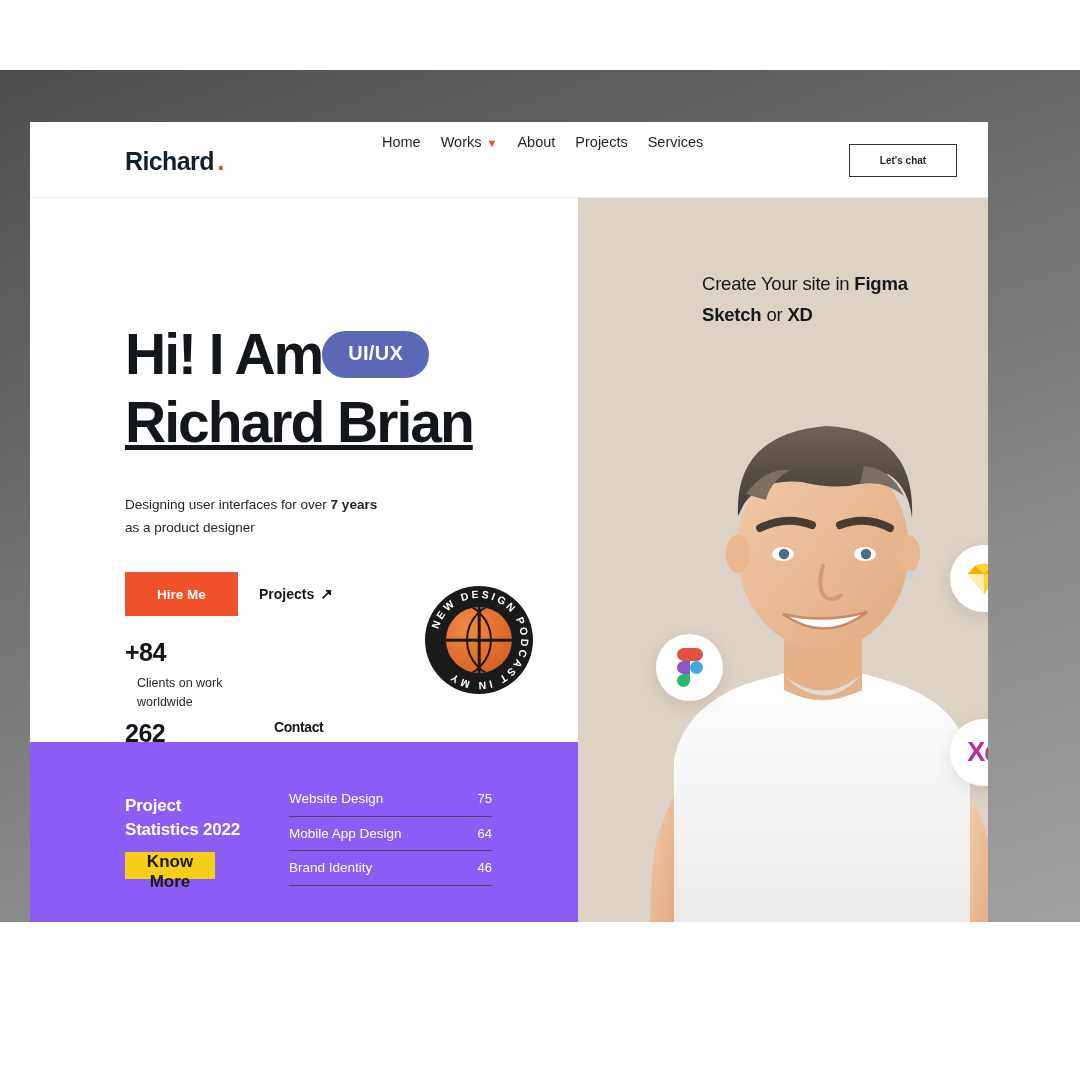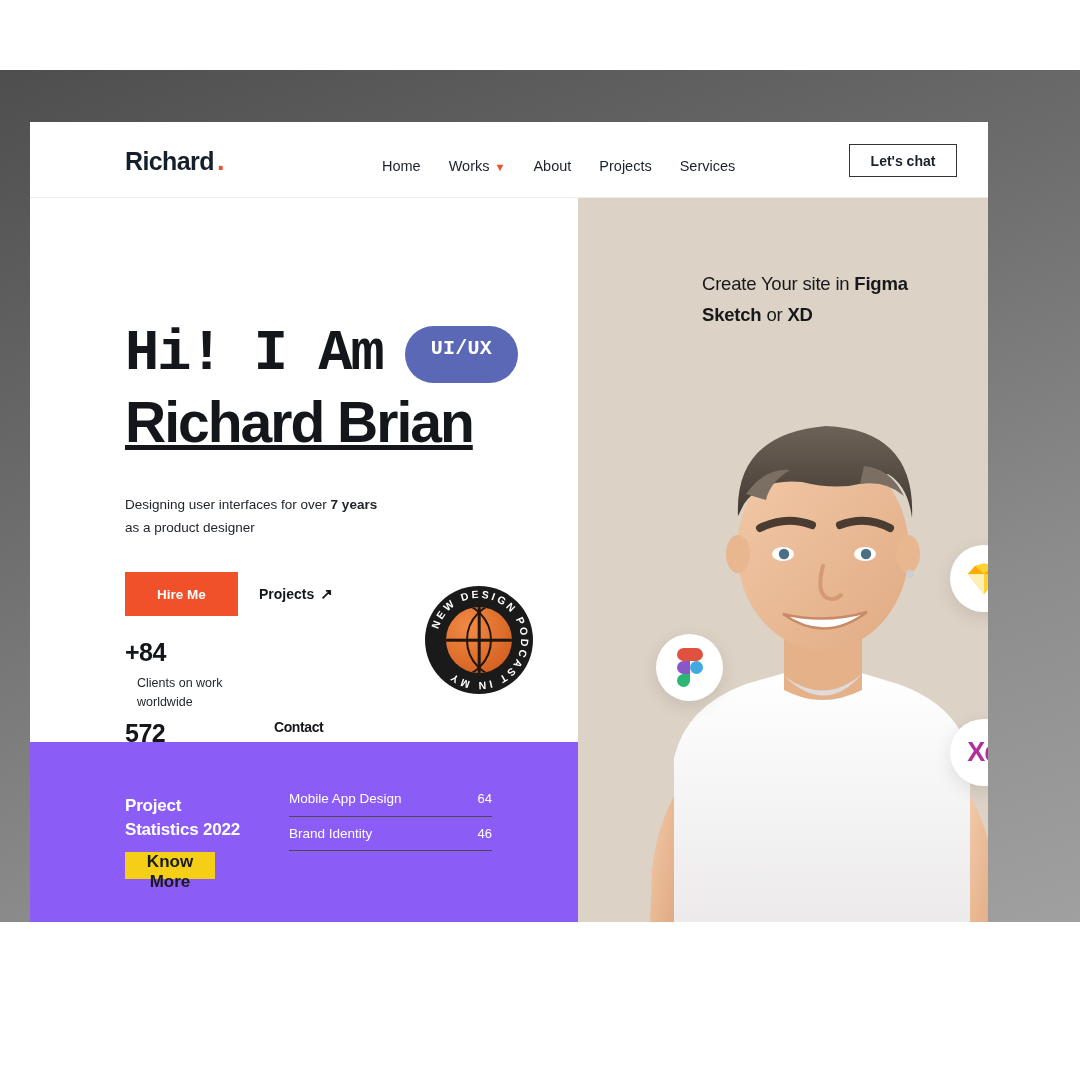--- a/index.html
+++ b/index.html
@@ -30,46 +30,46 @@
     border-bottom:1px solid #ececec;
     display:flex; align-items:center;
   }
   #logo{
     position:absolute; left:95px; top:24px;
     font-size:25px; font-weight:bold; color:#16202c;
     letter-spacing:-.6px;
   }
   #logo .dot{ color:#f0512a; font-size:27px; margin-left:3px;}
   #navlinks{
-    position:absolute; left:352px; top:36px;
-    display:flex; gap:28px; align-items:center;
+    position:absolute; left:352px; top:12px;
+    display:flex; gap:20px; align-items:center;
   }
   #navlinks .nav-item{
     font-size:14.5px; color:#1b222c; font-weight:500;
     display:flex; align-items:center; gap:5px; cursor:pointer;
     white-space:nowrap;
   }
   .chev{ color:#f0512a; font-size:11px; line-height:1; transform:translateY(1px); }
   #chat-btn{
     position:absolute; left:819px; top:22px;
     width:108px; height:33px;
     border:1px solid #333; background:#fff;
-    font-size:14px; font-weight:bold; color:#1b222c;
+    font-size:10px; font-weight:bold; color:#1b222c;
     font-family:"Liberation Sans", sans-serif;
     cursor:pointer;
   }
 
   
   #left-col{
     position:absolute; left:0; top:76px; width:548px; height:544px;
     background:#fff;
   }
   #hero-line1{
     position:absolute; left:95px; top:128px;
-    display:flex; gap:22px;font-family:Liberation Mono, monospace;
+    display:flex; align-items:center; 
   }
   .bigtitle{
     font-size:57px; font-weight:bold; color:#13161a;
     letter-spacing:-2px; line-height:1;
   }
   #uiux-pill{
     background:#5b68b5; color:#fff;
     border-radius:999px;
     padding:11px 26px 13px;
     font-size:20px; font-weight:bold; letter-spacing:.3px;
@@ -256,34 +256,38 @@
           <span class="seam2"></span>
       </div>
     </div>
 
     <div id="stat1">
       <div class="stat-num">+84</div>
       <div class="stat-label">Clients on work<br>worldwide</div>
     </div>
 
     <div id="stat2">
-      <div class="stat-num">572</div>
+      <div class="stat-num">262</div>
       <div class="stat-label">Project Done</div>
     </div>
 
     <div id="contact">
       <div class="contact-h">Contact</div>
       <div class="contact-mail">heloo@richardbrian.com</div>
     </div>
   </div>
 
   <div id="dark-panel">
     <div id="dp-title">Project<br>Statistics 2022</div>
     <button id="know-btn">Know More</button>
     <div id="dp-list">
+      <div class="dp-row">
+        <span>Website Design</span>
+        <span class="val">75</span>
+      </div>
       <div class="dp-row">
         <span>Mobile App Design</span>
         <span class="val">64</span>
       </div>
       <div class="dp-row">
         <span>Brand Identity</span>
         <span class="val">46</span>
       </div>
     </div>
   </div>

